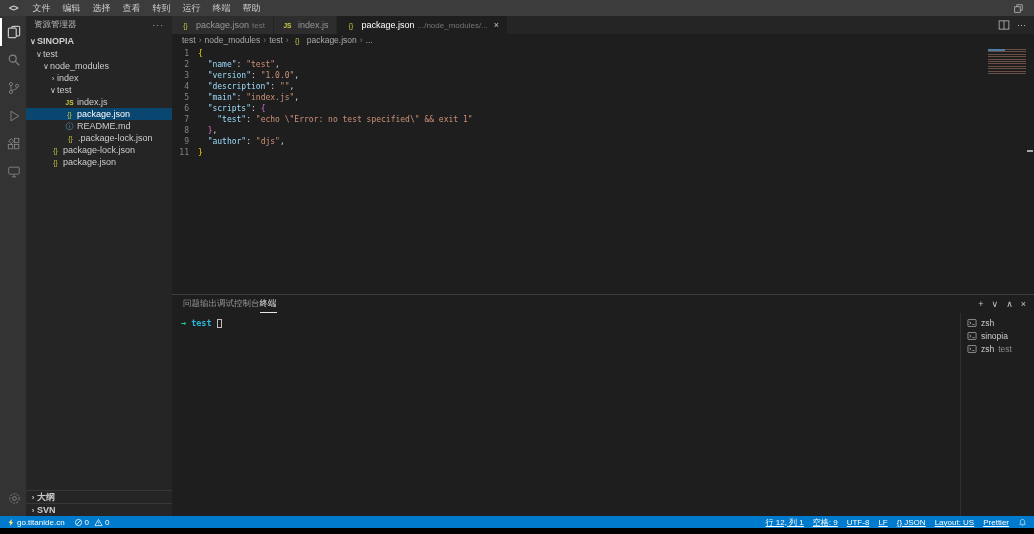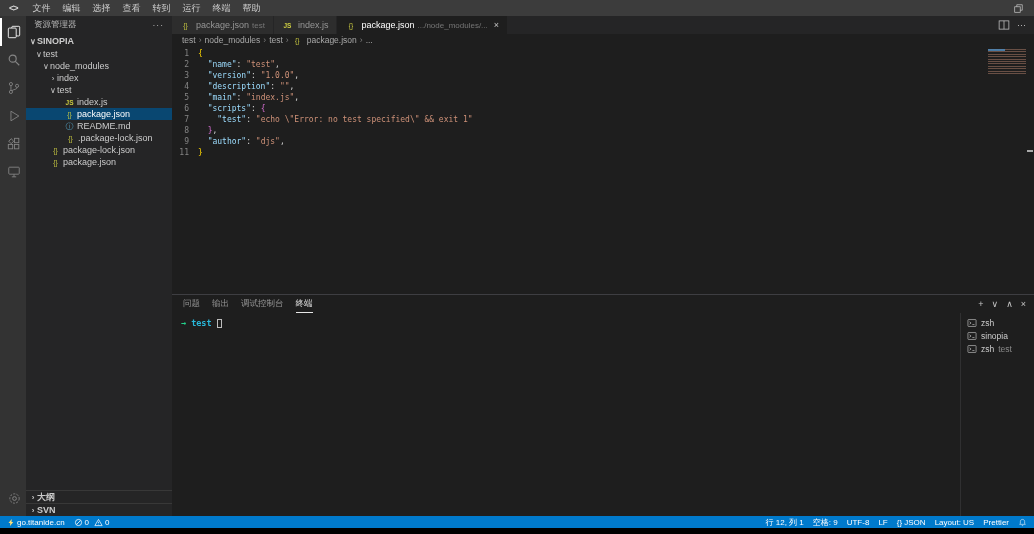--- a/index.html
+++ b/index.html
@@ -90,21 +90,21 @@
   .t-path { color:#29b8db; font-weight:bold; margin-left:5px; }
   .t-cursor { display:inline-block; width:5px; height:9px; border:1px solid #bdbdbd; margin-left:5px; vertical-align:middle; }
   .terminal-list { flex:0 0 74px; border-left:1px solid #303031; padding-top:3px; font-size:8.5px; }
   .tl-row { display:flex; align-items:center; gap:4px; height:13px; padding-left:6px; color:#cccccc; cursor:pointer; white-space:nowrap; }
   .tl-icon { display:flex; align-items:center; color:#cccccc; }
   .tl-detail { color:#8a8a8a; }
 
   
   .statusbar { flex:0 0 12px; background:#007acc; color:#ffffff; display:flex; align-items:center; font-size:8px; padding:0 7px; }
   .sb-left, .sb-right { display:flex; align-items:center; gap:9px; }
-  .sb-right { margin-left:auto; }
+  .sb-right { margin-left:auto;text-decoration:underline; }
   .sb-item { display:flex; align-items:center; gap:2px; cursor:pointer; white-space:nowrap; }
   .sb-bolt { color:#ffe27a; display:flex; align-items:center; }
   .bottom-strip { flex:0 0 6px; background:#000000; }
 
   svg { display:block; }
 </style>
 </head>
 <body>
 
 <div class="window">
@@ -352,21 +352,21 @@
               <span class="lnum">11</span>
               <span class="lcontent"><span class="tk-b1">}</span></span>
             </div>
           </div>
         <div class="minimap"></div>
         <div class="ov-mark"></div>
       </div>
 
       <div class="panel">
         <div class="panel-header">
-          <span id="panel-tabs" style="display:flex;align-items:center;gap:12px;height:100%;">
+          <span id="panel-tabs" style="display:flex;align-items:center;gap:0;height:100%;">
               <span class="panel-tab">问题</span>
               <span class="panel-tab">输出</span>
               <span class="panel-tab">调试控制台</span>
               <span class="panel-tab active">终端</span>
             </span>
           <span class="panel-actions">
             <span class="pa">+</span>
             <span class="pa">∨</span>
             <span class="pa">∧</span>
             <span class="pa">×</span>

